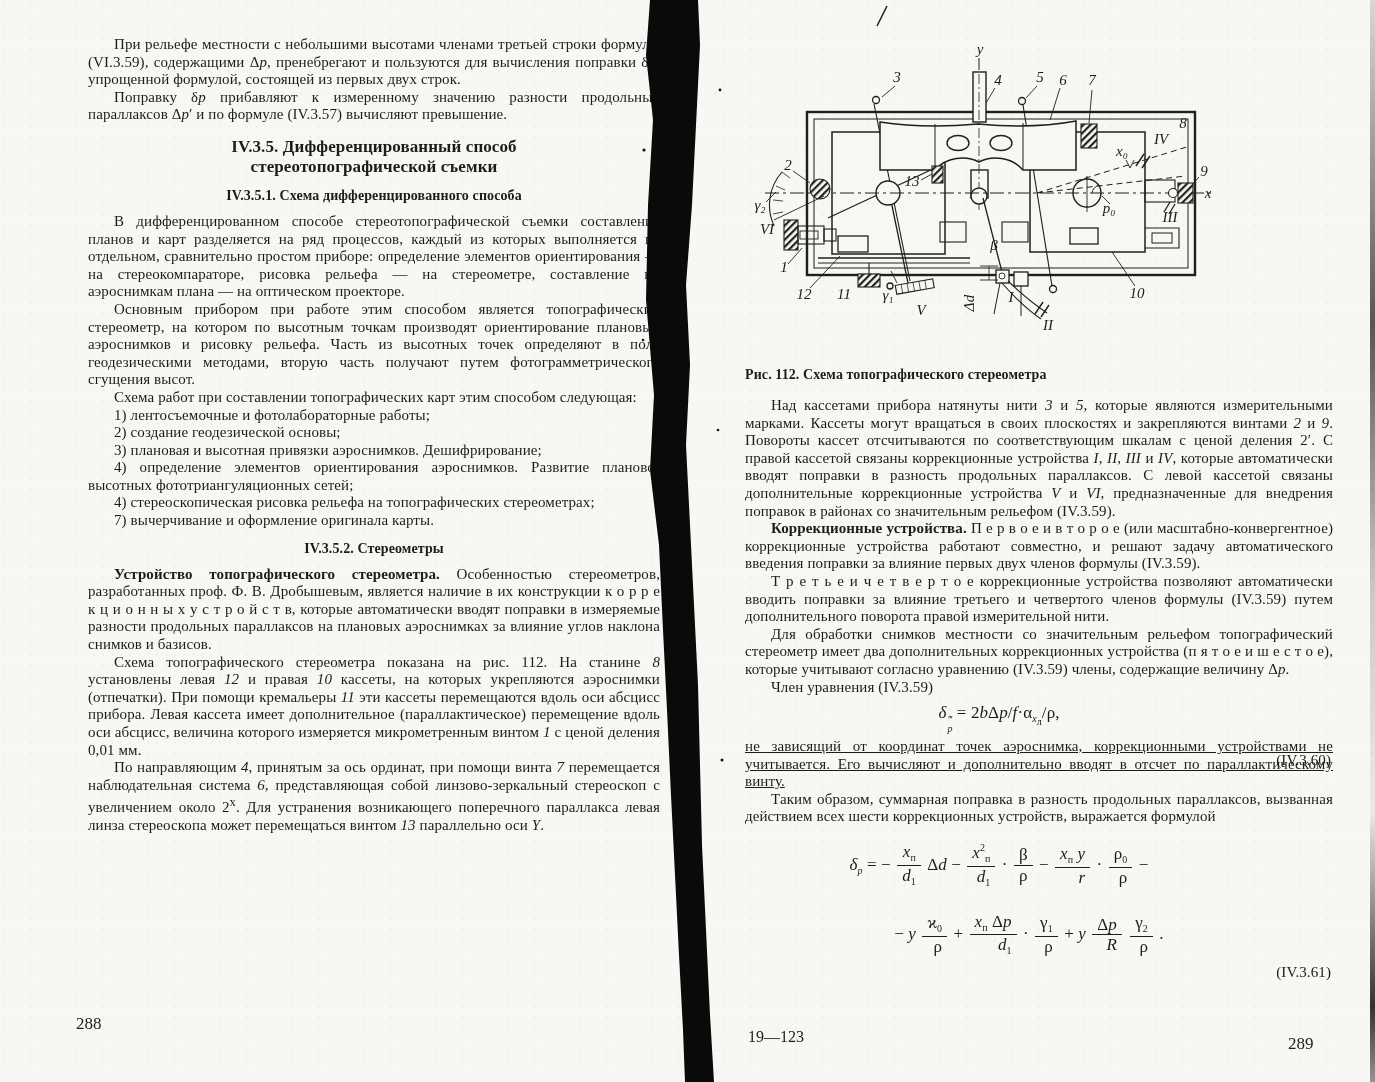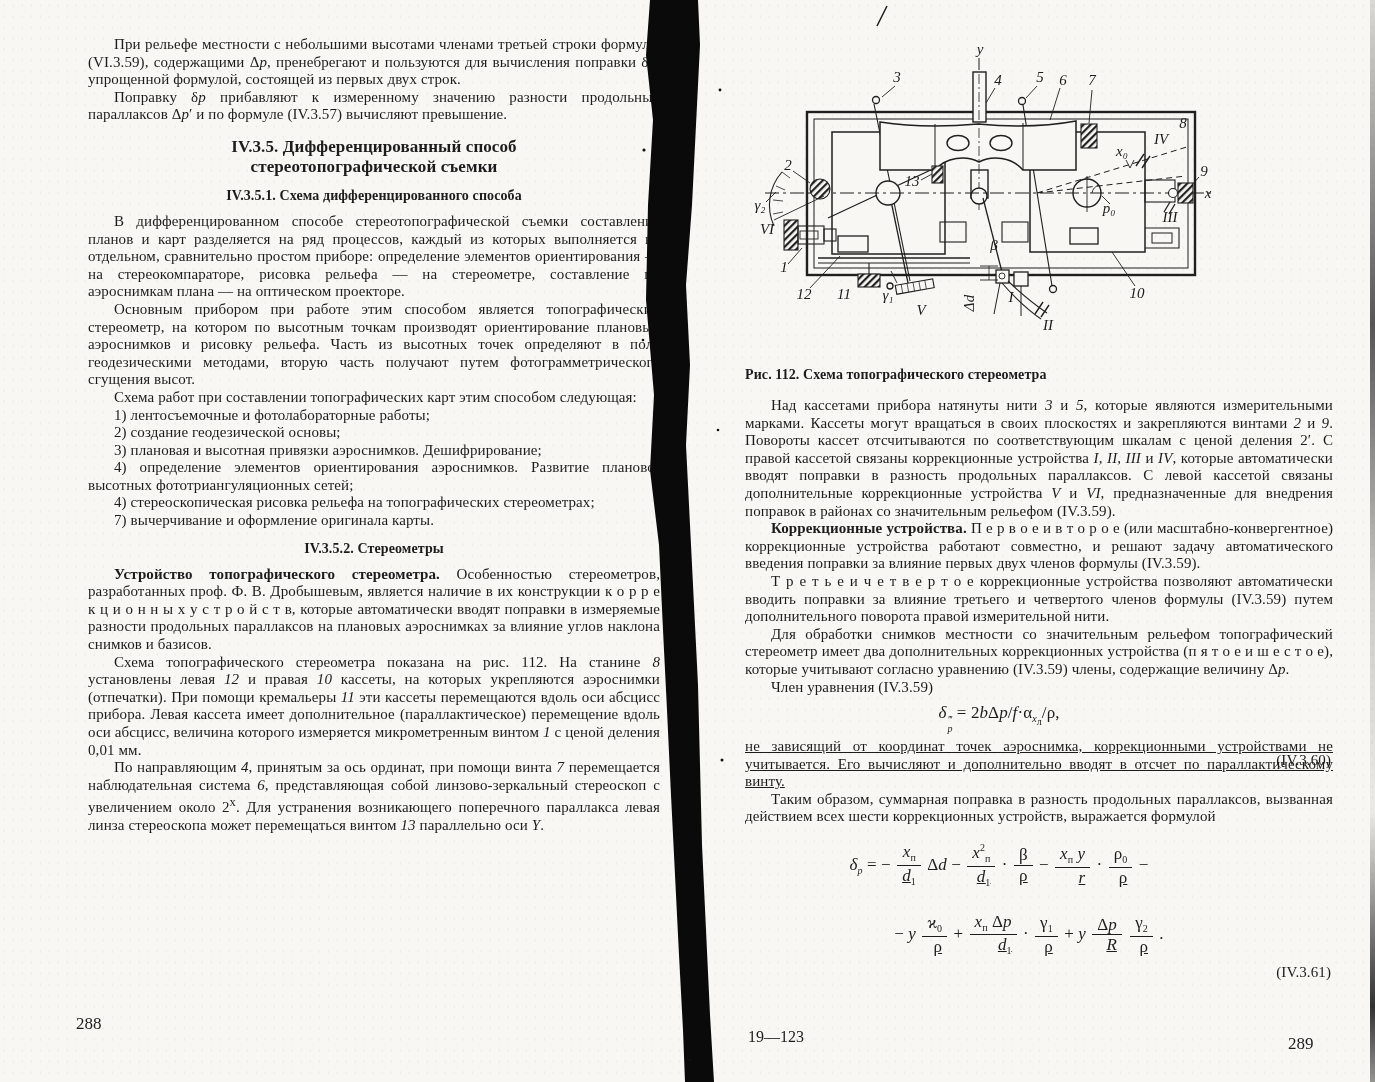--- a/index.html
+++ b/index.html
@@ -15,21 +15,21 @@
   .caption{font-size:14px;font-weight:bold;text-align:left;margin:0 0 14px;text-indent:0;line-height:17px;}
   .pagenum{position:absolute;font-size:17px;}
   .sig{position:absolute;font-size:16px;}
   
   .equation{position:relative;text-align:center;margin:7px 0 5px;padding-right:80px;font-size:17px;line-height:20px;text-indent:0;}
   .eqtag{position:absolute;right:2px;top:50%;transform:translateY(-50%);font-size:15px;font-style:normal;margin-top:42px;}
   .eqline{display:block;margin:2px 0;}
   .eqline2{display:block;margin:4px 0 0 60px;}
   .fr{display:inline-block;vertical-align:middle;text-align:right;margin:10px 2px;line-height:1.05;}
   .fr .nu{display:block;padding:0 5px 1px;border-bottom:1.4px solid #1c1c1c;}
-  .fr .de{display:block;padding:1px 5px 0;text-decoration:underline;}
+  .fr .de{display:block;padding:1px 5px 0;}
   .equation sub{font-size:10px;}
   .equation sup{font-size:10px;}
   .stk{display:inline-flex;flex-direction:column;align-items:center;font-size:10px;line-height:9px;vertical-align:-5px;margin-left:1px;font-style:italic;}
   
   #fig{position:absolute;left:740px;top:0;width:622px;height:360px;}
   #fig text{font-style:italic;font-size:15px;fill:#1b1b1b;font-family:"Liberation Serif",serif;}
   
   #gutter{position:absolute;left:640px;top:0;width:95px;height:1082px;}
   #edge{position:absolute;right:0;top:0;width:5px;height:1082px;
         background:linear-gradient(180deg,rgba(0,0,0,.12) 0%,rgba(0,0,0,.65) 30%,rgba(0,0,0,.18) 55%,rgba(0,0,0,.05) 75%,rgba(0,0,0,.8) 93%,rgba(0,0,0,.4) 100%);}

